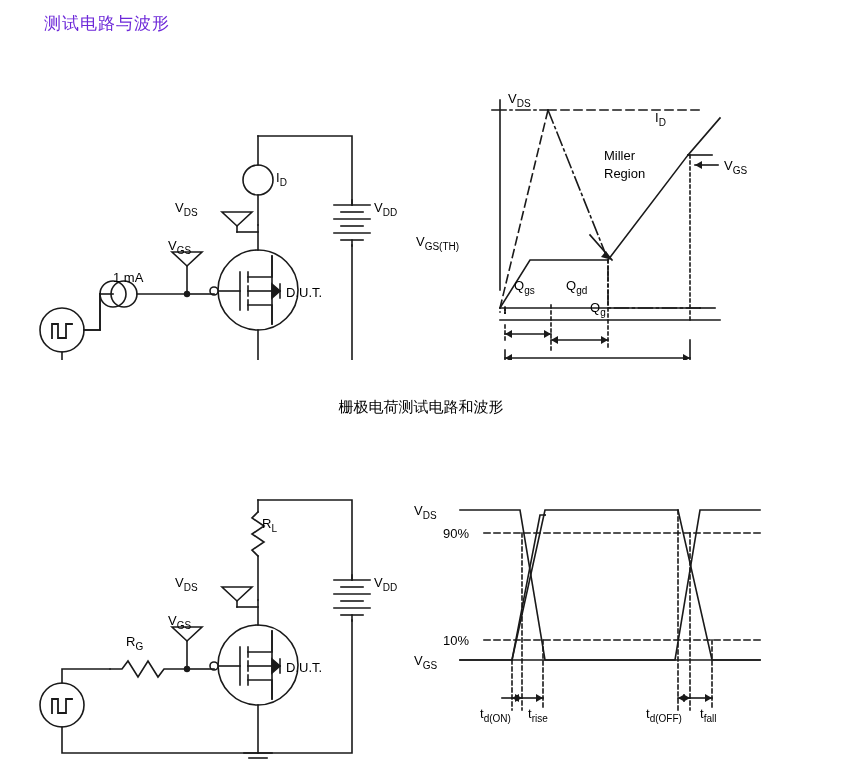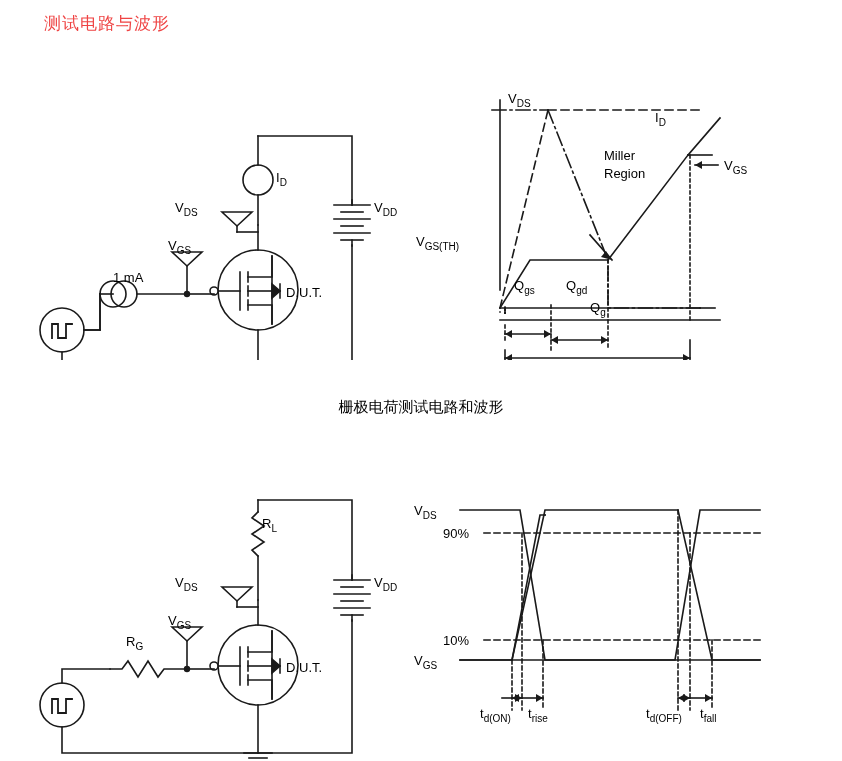--- a/index.html
+++ b/index.html
@@ -14,21 +14,21 @@
     font-family: "Liberation Sans", sans-serif;
     color: #000000;
     overflow: hidden;
   }
   .page-title {
     position: absolute;
     left: 44px;
     top: 12px;
     font-size: 17px;
     font-family: Liberation Serif, serif;
-    color: #ef4444;
+    color: #6d28d9;
     letter-spacing: 1px;
   }
   .caption-mid {
     position: absolute;
     left: 0;
     top: 398px;
     width: 842px;
     text-align: center;
     font-size: 15px;
     font-family: Liberation Sans, sans-serif;

